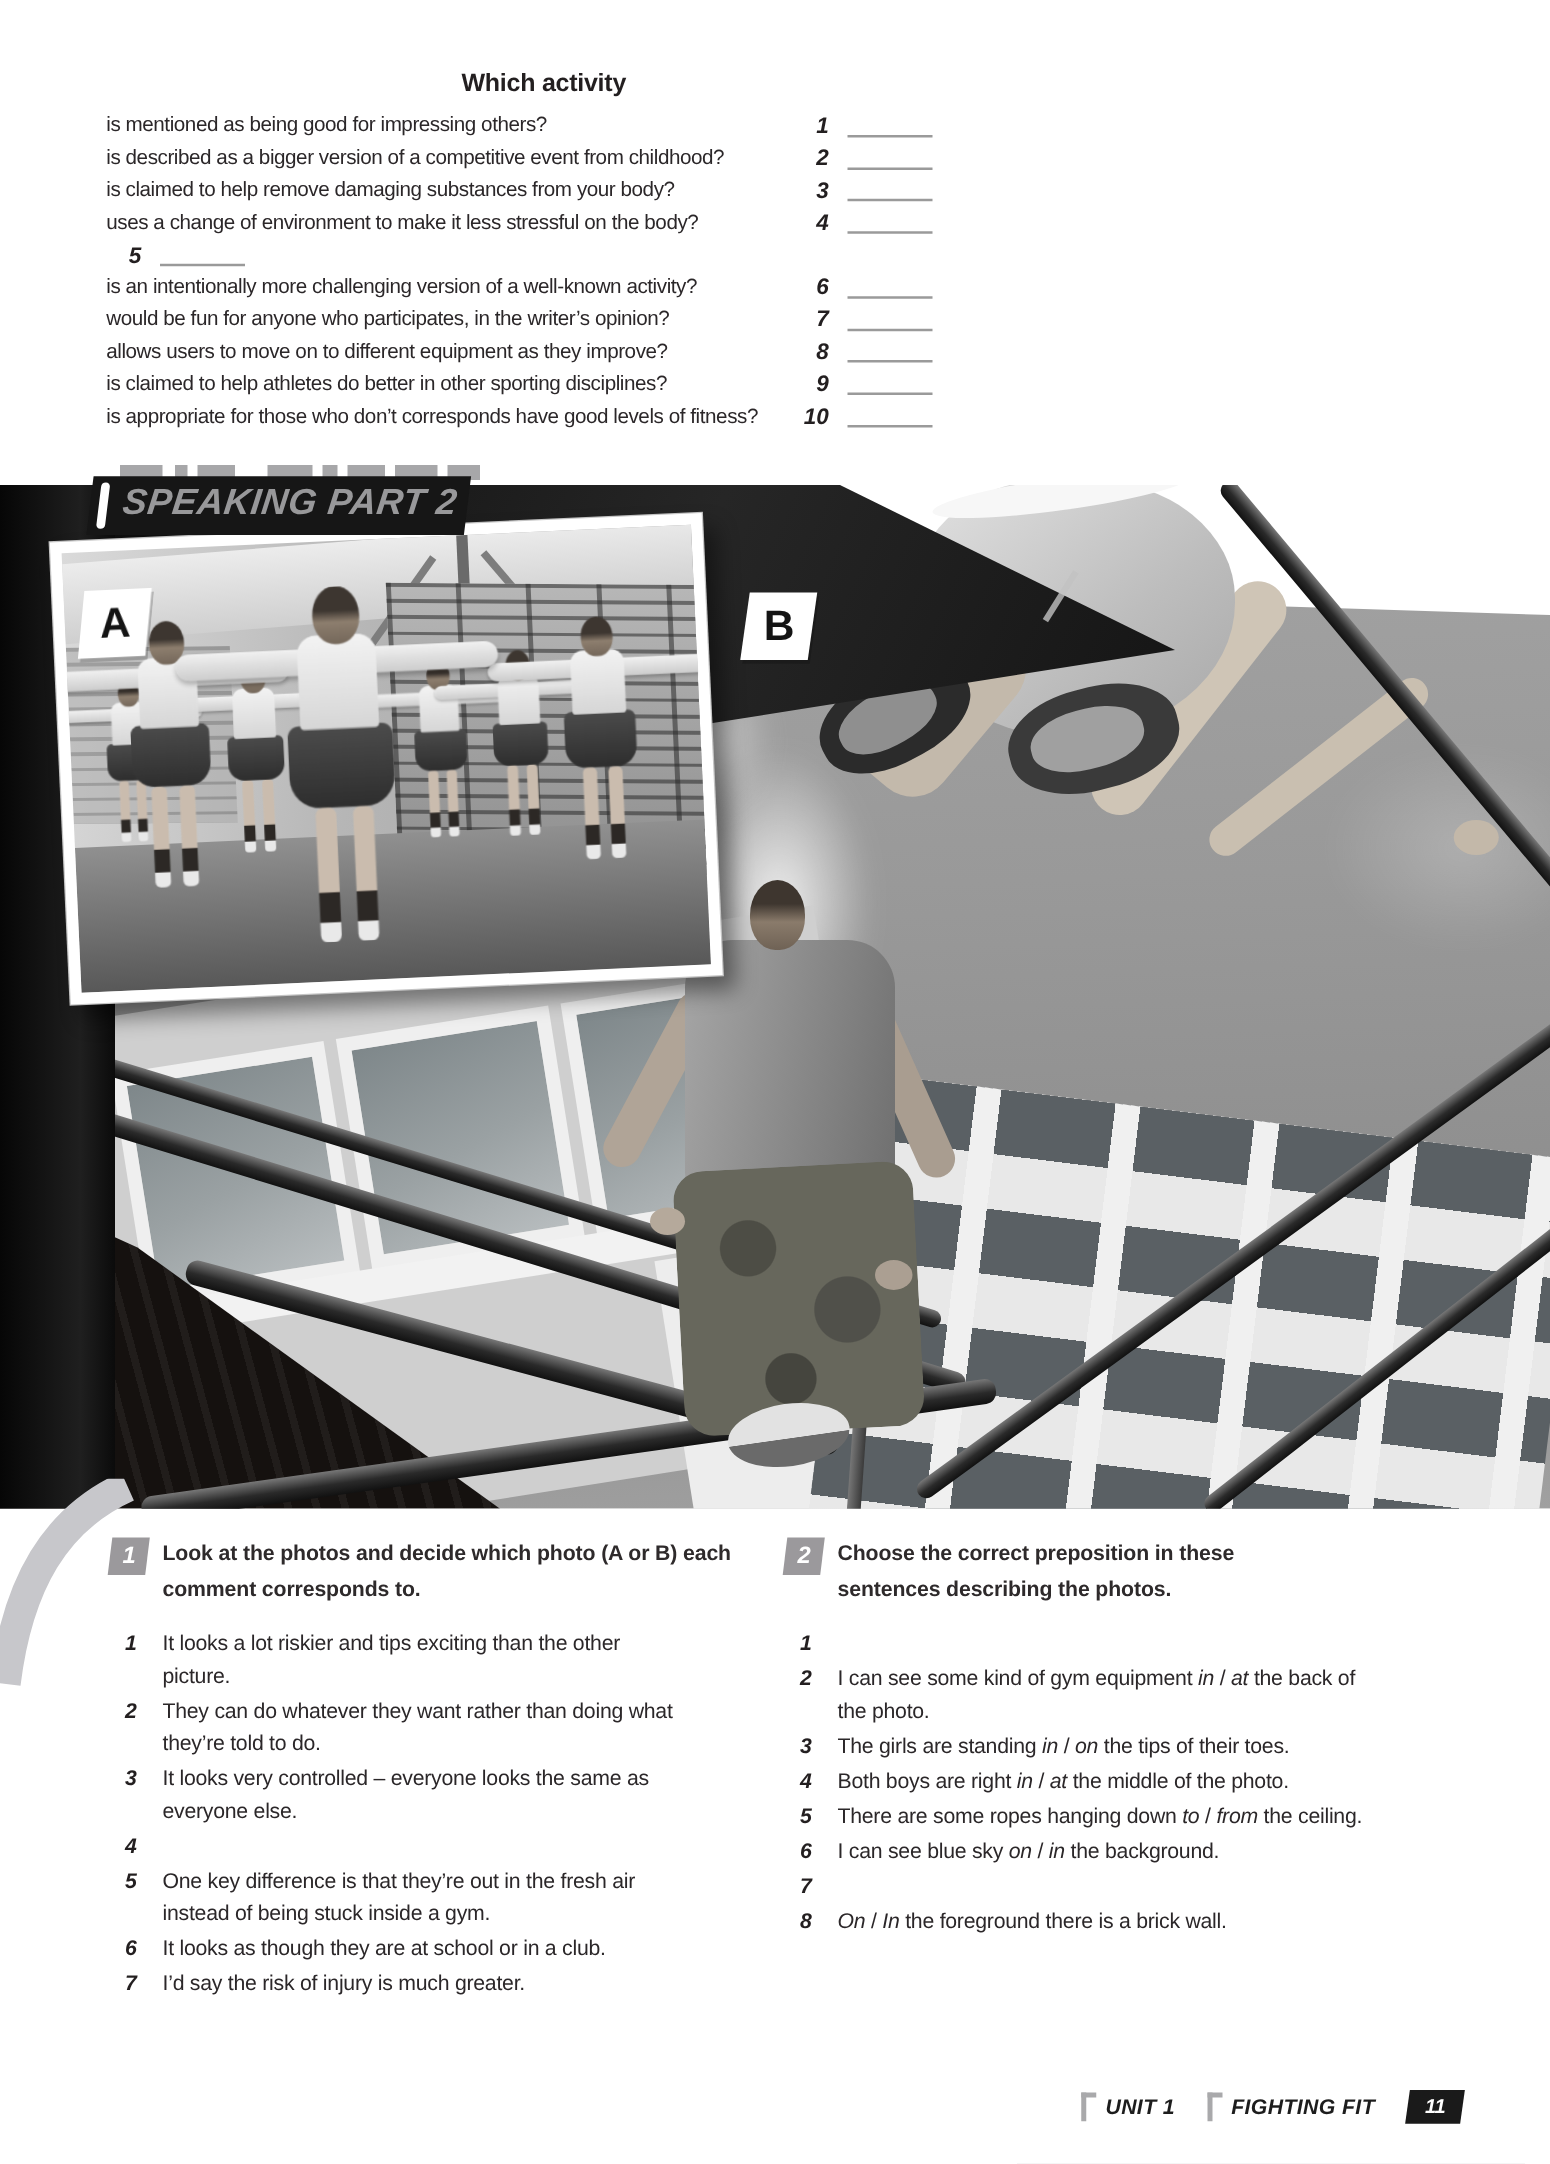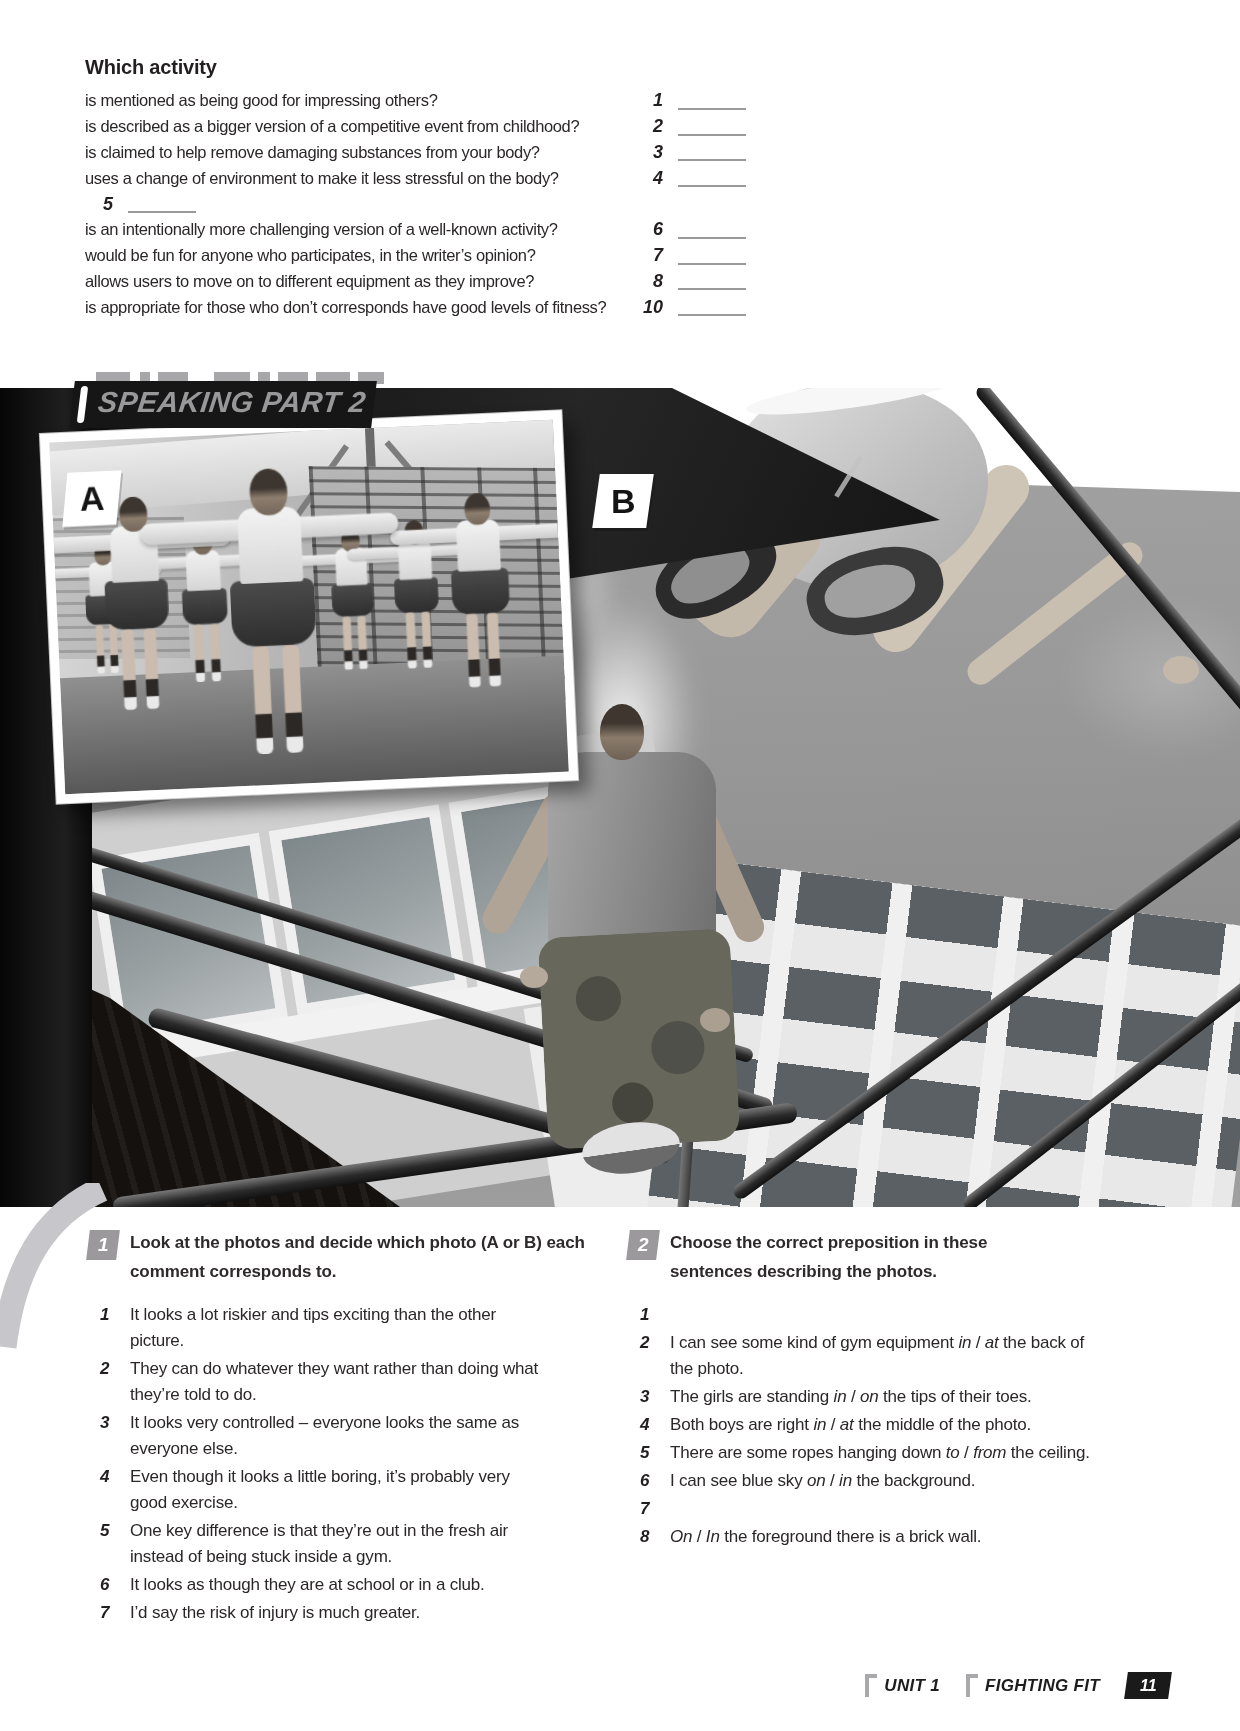--- a/index.html
+++ b/index.html
@@ -1,21 +1,21 @@
 <!DOCTYPE html>
 <html><head>
 <meta charset="utf-8">
 <style>
   html,body{margin:0;padding:0;background:#e8e8e8;}
   .page{position:relative;width:1240px;height:1731px;background:#ffffff;overflow:hidden;
         font-family:"Liberation Sans", sans-serif;color:#231f20;}
 
   
   .wa{position:absolute;left:85px;top:56px;width:700px;}
-  .wa-title{font-weight:700;font-size:20px;margin-bottom:9px;letter-spacing:-.2px;}
+  .wa-title{font-weight:700;font-size:20px;margin-bottom:9px;letter-spacing:-.2px;text-align:center;}
   .q-row{display:flex;align-items:center;height:25.8px;}
   .q-text{flex:0 0 550px;font-size:16.5px;letter-spacing:-.35px;color:#2b2729;white-space:nowrap;}
   .q-num{flex:0 0 28px;text-align:right;font-weight:700;font-style:italic;font-size:18px;}
   .q-blank{display:inline-block;width:68px;height:16px;border-bottom:2px solid #9a9a9a;margin-left:15px;}
 
   
   .banner-remnants{position:absolute;left:96px;top:372px;height:12px;width:260px;z-index:30;}
   .banner-remnants i{position:absolute;top:0;height:12px;background:#a7a7a9;}
   .banner{position:absolute;left:72px;top:381px;width:302px;height:47px;background:#161616;
           transform:skewX(-7deg);z-index:31;}
@@ -202,20 +202,25 @@
       <span class="q-text">would be fun for anyone who participates, in the writer’s opinion?</span>
       <span class="q-num">7</span>
       <span class="q-blank"></span>
     </div>
     <div class="q-row">
       <span class="q-text">allows users to move on to different equipment as they improve?</span>
       <span class="q-num">8</span>
       <span class="q-blank"></span>
     </div>
     <div class="q-row">
+      <span class="q-text">is claimed to help athletes do better in other sporting disciplines?</span>
+      <span class="q-num">9</span>
+      <span class="q-blank"></span>
+    </div>
+    <div class="q-row">
       <span class="q-text">is appropriate for those who don’t corresponds have good levels of fitness?</span>
       <span class="q-num">10</span>
       <span class="q-blank"></span>
     </div>
   </div>
 
   <div class="collage">
     <div class="abs sky"></div>
     <div class="abs cloud c1"></div>
     <div class="abs cloud c2"></div>
@@ -392,21 +397,20 @@
       <div class="it">
         <span class="it-num">2</span>
         <span class="it-text">They can do whatever they want rather than doing what they’re told to do.</span>
       </div>
       <div class="it">
         <span class="it-num">3</span>
         <span class="it-text">It looks very controlled – everyone looks the same as everyone else.</span>
       </div>
       <div class="it">
         <span class="it-num">4</span>
-        <span class="it-text">Even though it looks a little boring, it’s probably very good exercise.</span>
       </div>
       <div class="it">
         <span class="it-num">5</span>
         <span class="it-text">One key difference is that they’re out in the fresh air instead of being stuck inside a gym.</span>
       </div>
       <div class="it">
         <span class="it-num">6</span>
         <span class="it-text">It looks as though they are at school or in a club.</span>
       </div>
       <div class="it">

